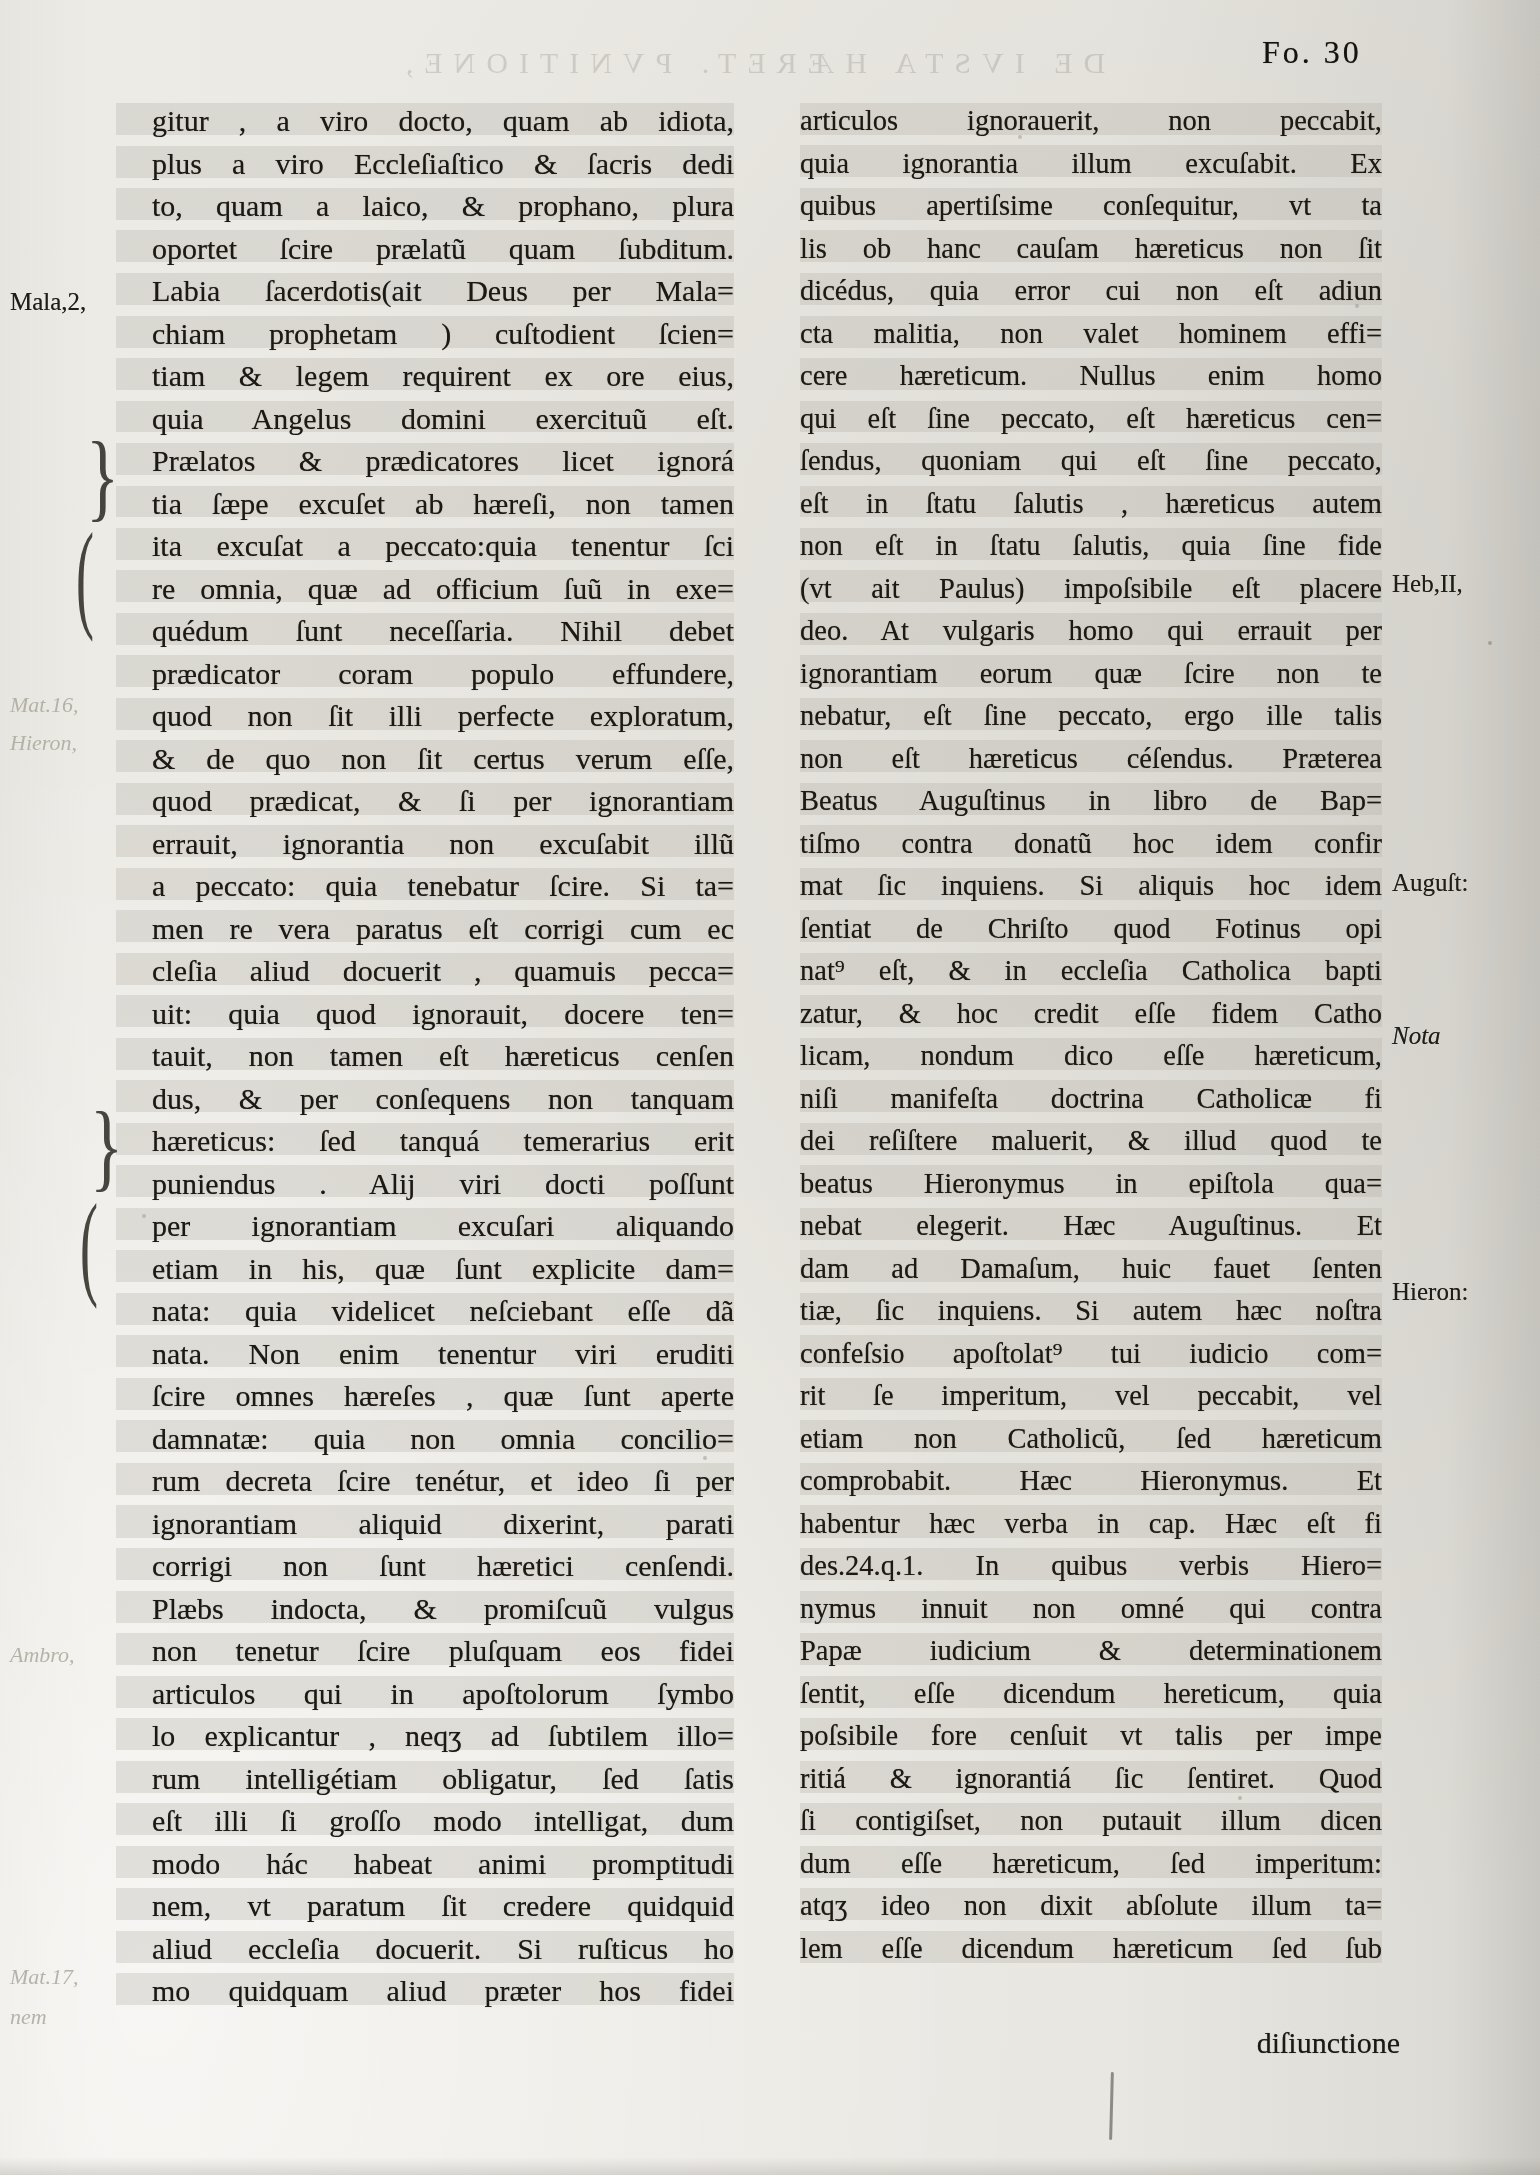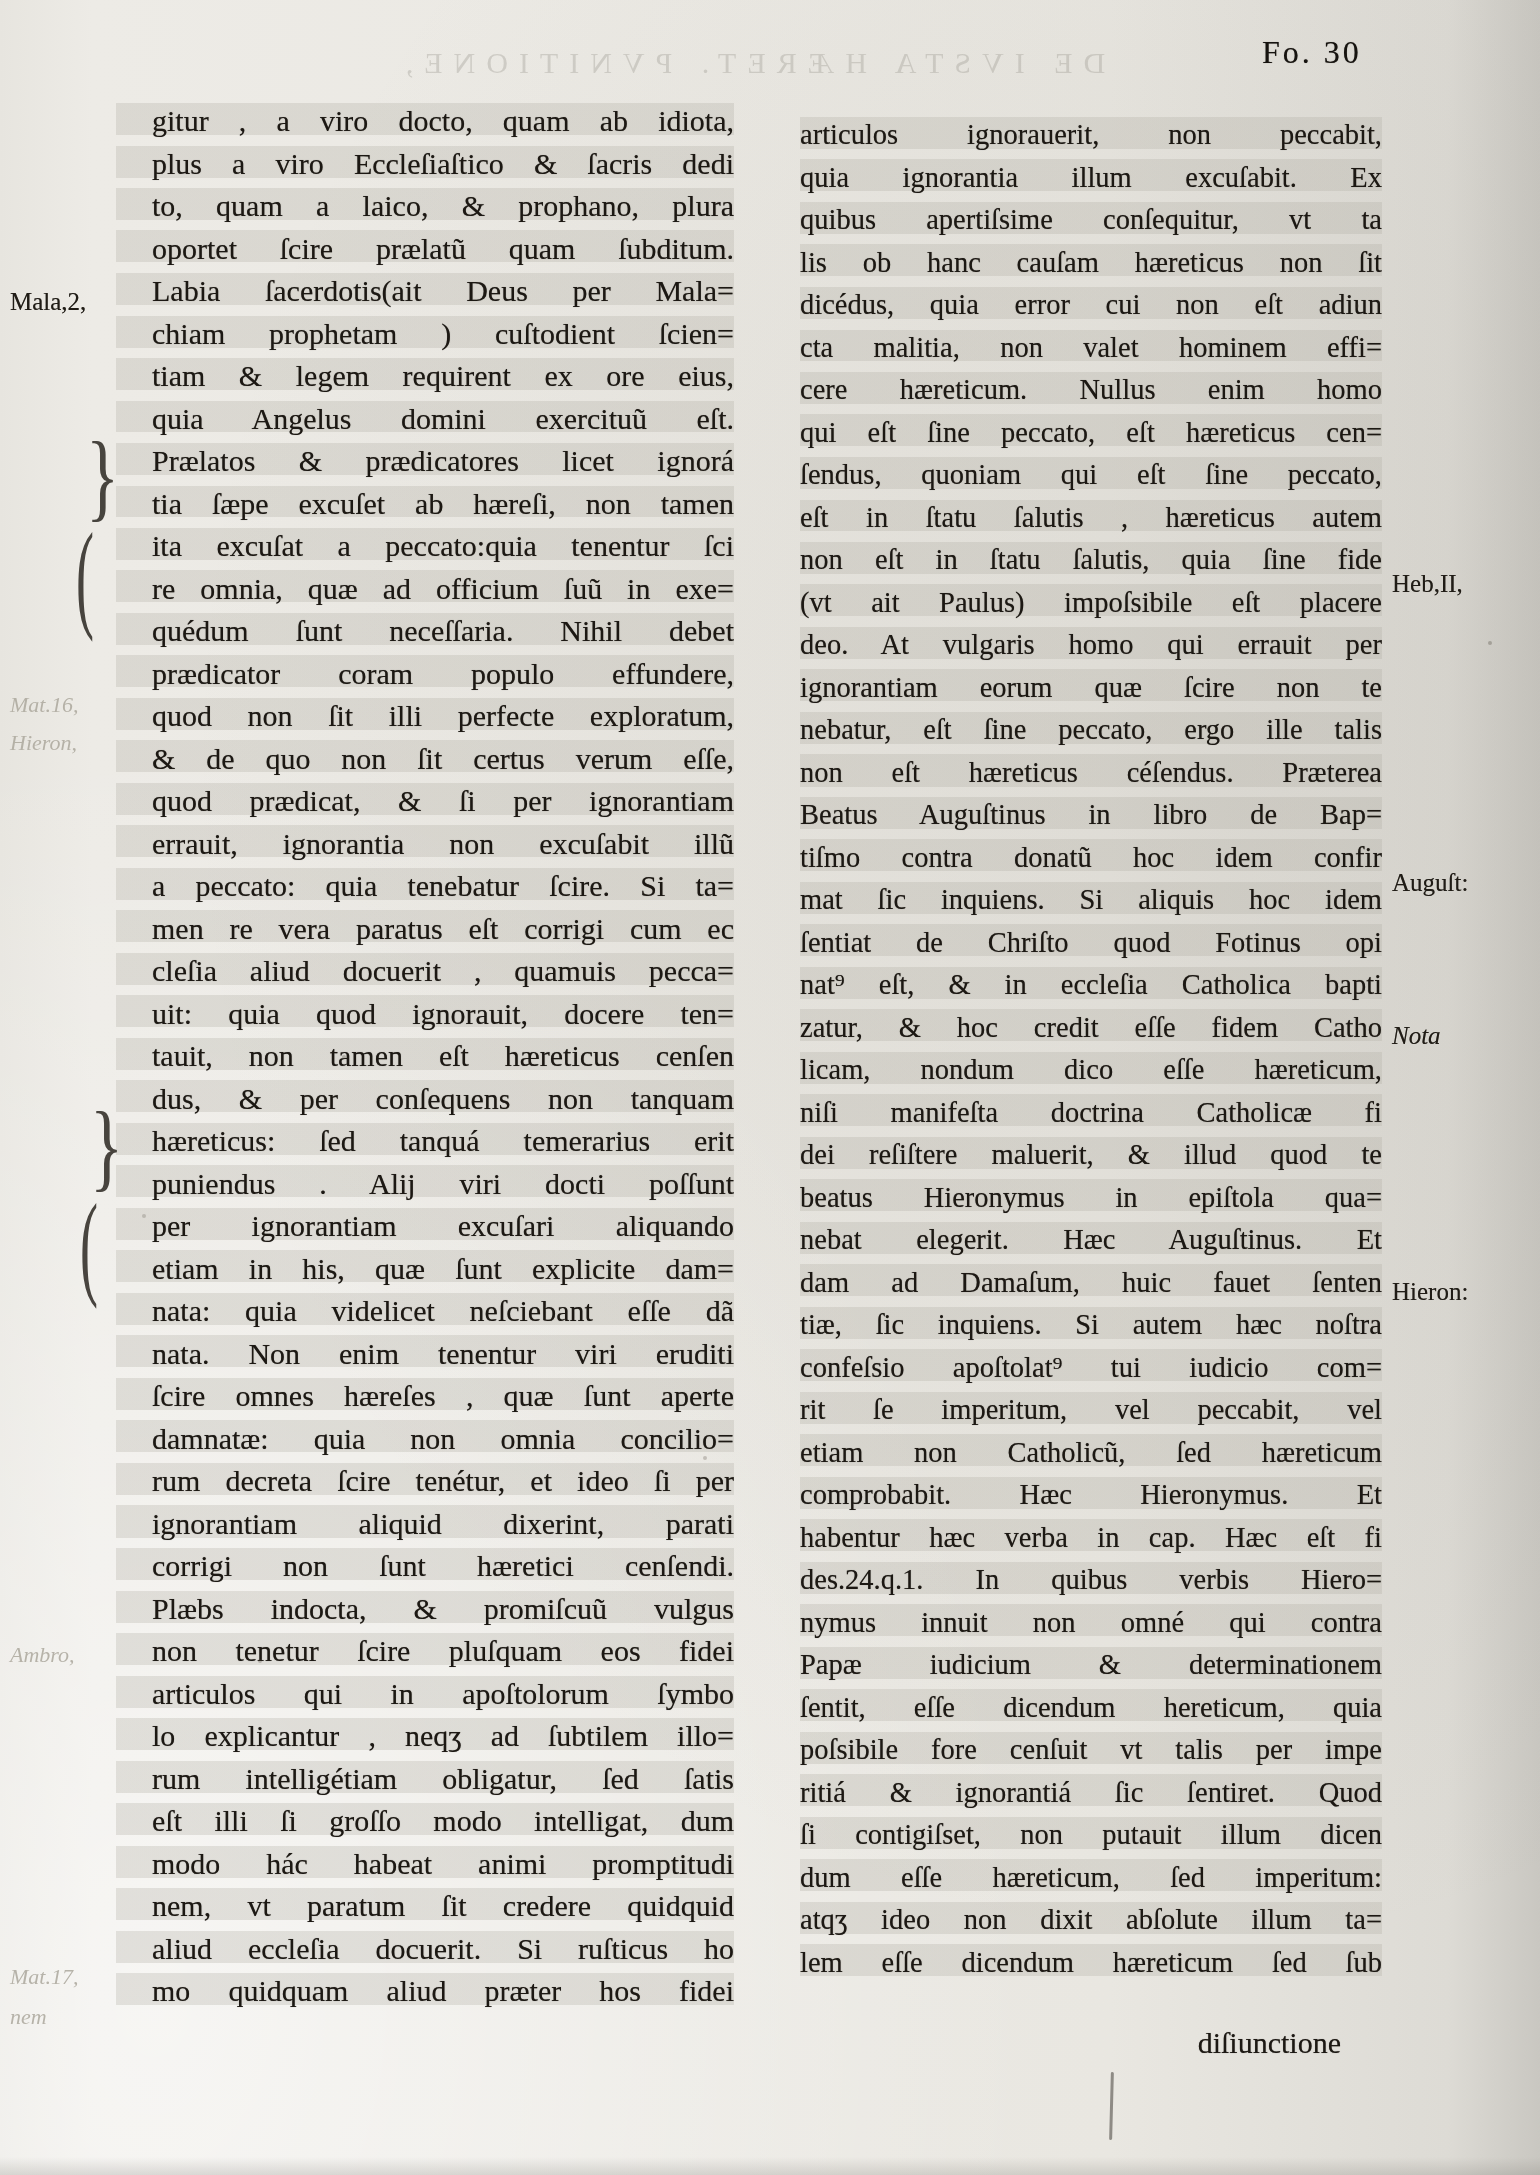--- a/index.html
+++ b/index.html
@@ -33,30 +33,30 @@
     color:#16130f;text-shadow:0 0 .7px rgba(22,19,15,.55);
   }
   .col{
     position:absolute;top:100px;
     background:repeating-linear-gradient(to bottom,
       rgba(0,0,0,0) 0px, rgba(0,0,0,0) 3px,
       rgba(176,173,163,0.30) 3px, rgba(176,173,163,0.30) 35px,
       rgba(0,0,0,0) 35px, rgba(0,0,0,0) 42.5px);
   }
   .col-left{left:116px;width:618px;}
-  .col-right{left:800px;width:582px;margin-top:14px;}
+  .col-right{left:800px;width:582px;}
   .tl{
     height:42.5px;line-height:42.5px;overflow:hidden;
     text-align:justify;text-align-last:justify;
     text-shadow:0 0 .7px rgba(26,22,16,.55);
   }
   .col-left .tl{font-size:30px;padding-left:36px;}
   .col-right .tl{font-size:28.5px;}
   .catchword{
-    position:absolute;top:2026px;left:759px;width:582px;text-align:right;
+    position:absolute;top:2026px;left:818px;width:582px;text-align:right;
     font-size:30px;text-shadow:0 0 .7px rgba(26,22,16,.55);
   }
   .mnote{
     position:absolute;font-size:25px;color:#201c16;
     text-shadow:0 0 .6px rgba(26,22,16,.5);white-space:nowrap;
   }
   .mnote.left{left:10px;width:100px;}
   .mnote.right{left:1392px;width:145px;}
   .mnote.italic{font-style:italic;}
   .mnote.faint{color:#aca89d;text-shadow:none;opacity:.85;font-size:22px;}

